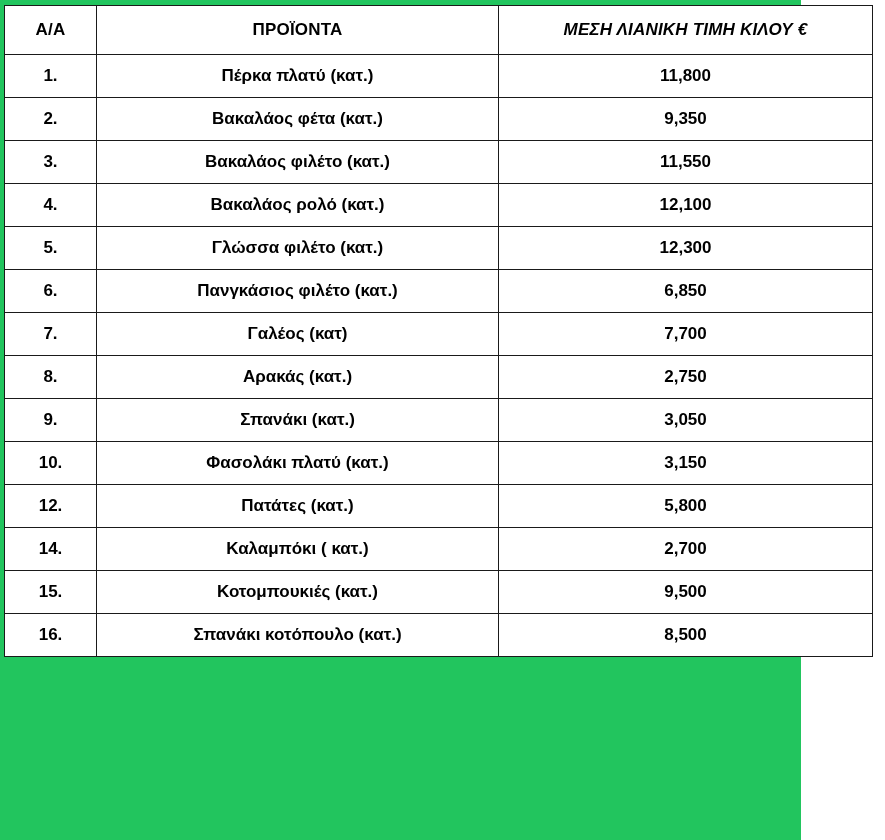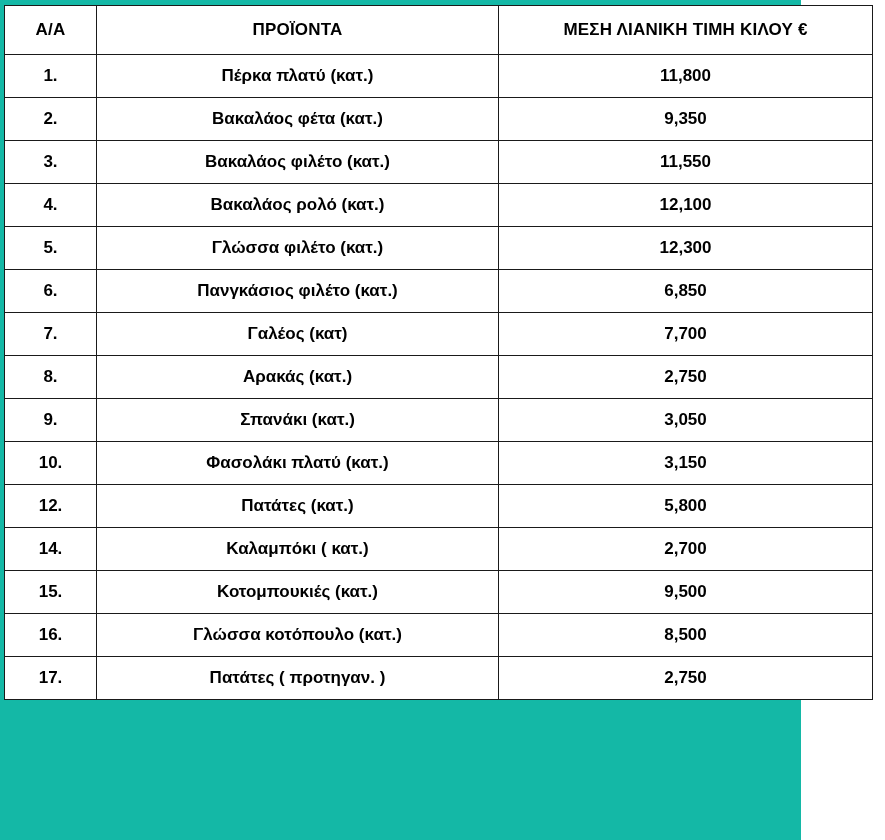--- a/index.html
+++ b/index.html
@@ -13,21 +13,21 @@
     height: 840px;
     font-family: "Liberation Sans", "DejaVu Sans", sans-serif;
     color: #000000;
     overflow: hidden;
   }
 
   .sheet {
     position: relative;
     width: 801px;
     height: 840px;
-    background: #14b8a6;
+    background: #22c55e;
     box-sizing: border-box;
     padding: 5px 0 0 4px;
   }
 
   table.price-table {
     border-collapse: collapse;
     table-layout: fixed;
     width: 868px;
     background: #ffffff;
   }
@@ -51,21 +51,21 @@
   }
 
   
   table.price-table thead th {
     height: 48px;
     font-size: 17px;
     letter-spacing: 0.2px;
   }
   th.head-index { font-size: 18px; }
   th.head-name  { font-size: 18px; }
-  th.head-price { font-size: 17px; }
+  th.head-price { font-size: 17px; font-style: italic; }
 
   
   table.price-table tbody td {
     height: 42px;
     font-size: 17px;
   }
 
   td.cell-index {
     font-size: 17px;
   }
@@ -161,23 +161,18 @@
           <td class="cell-name">Καλαμπόκι ( κατ.)</td>
           <td class="cell-price">2,700</td>
         </tr>
         <tr>
           <td class="cell-index">15.</td>
           <td class="cell-name">Κοτομπουκιές (κατ.)</td>
           <td class="cell-price">9,500</td>
         </tr>
         <tr>
           <td class="cell-index">16.</td>
-          <td class="cell-name">Γλώσσα κοτόπουλο (κατ.)</td>
+          <td class="cell-name">Σπανάκι κοτόπουλο (κατ.)</td>
           <td class="cell-price">8,500</td>
-        </tr>
-        <tr>
-          <td class="cell-index">17.</td>
-          <td class="cell-name">Πατάτες ( προτηγαν. )</td>
-          <td class="cell-price">2,750</td>
         </tr>
       </tbody>
   </table>
 </div>
 
 </body></html>

